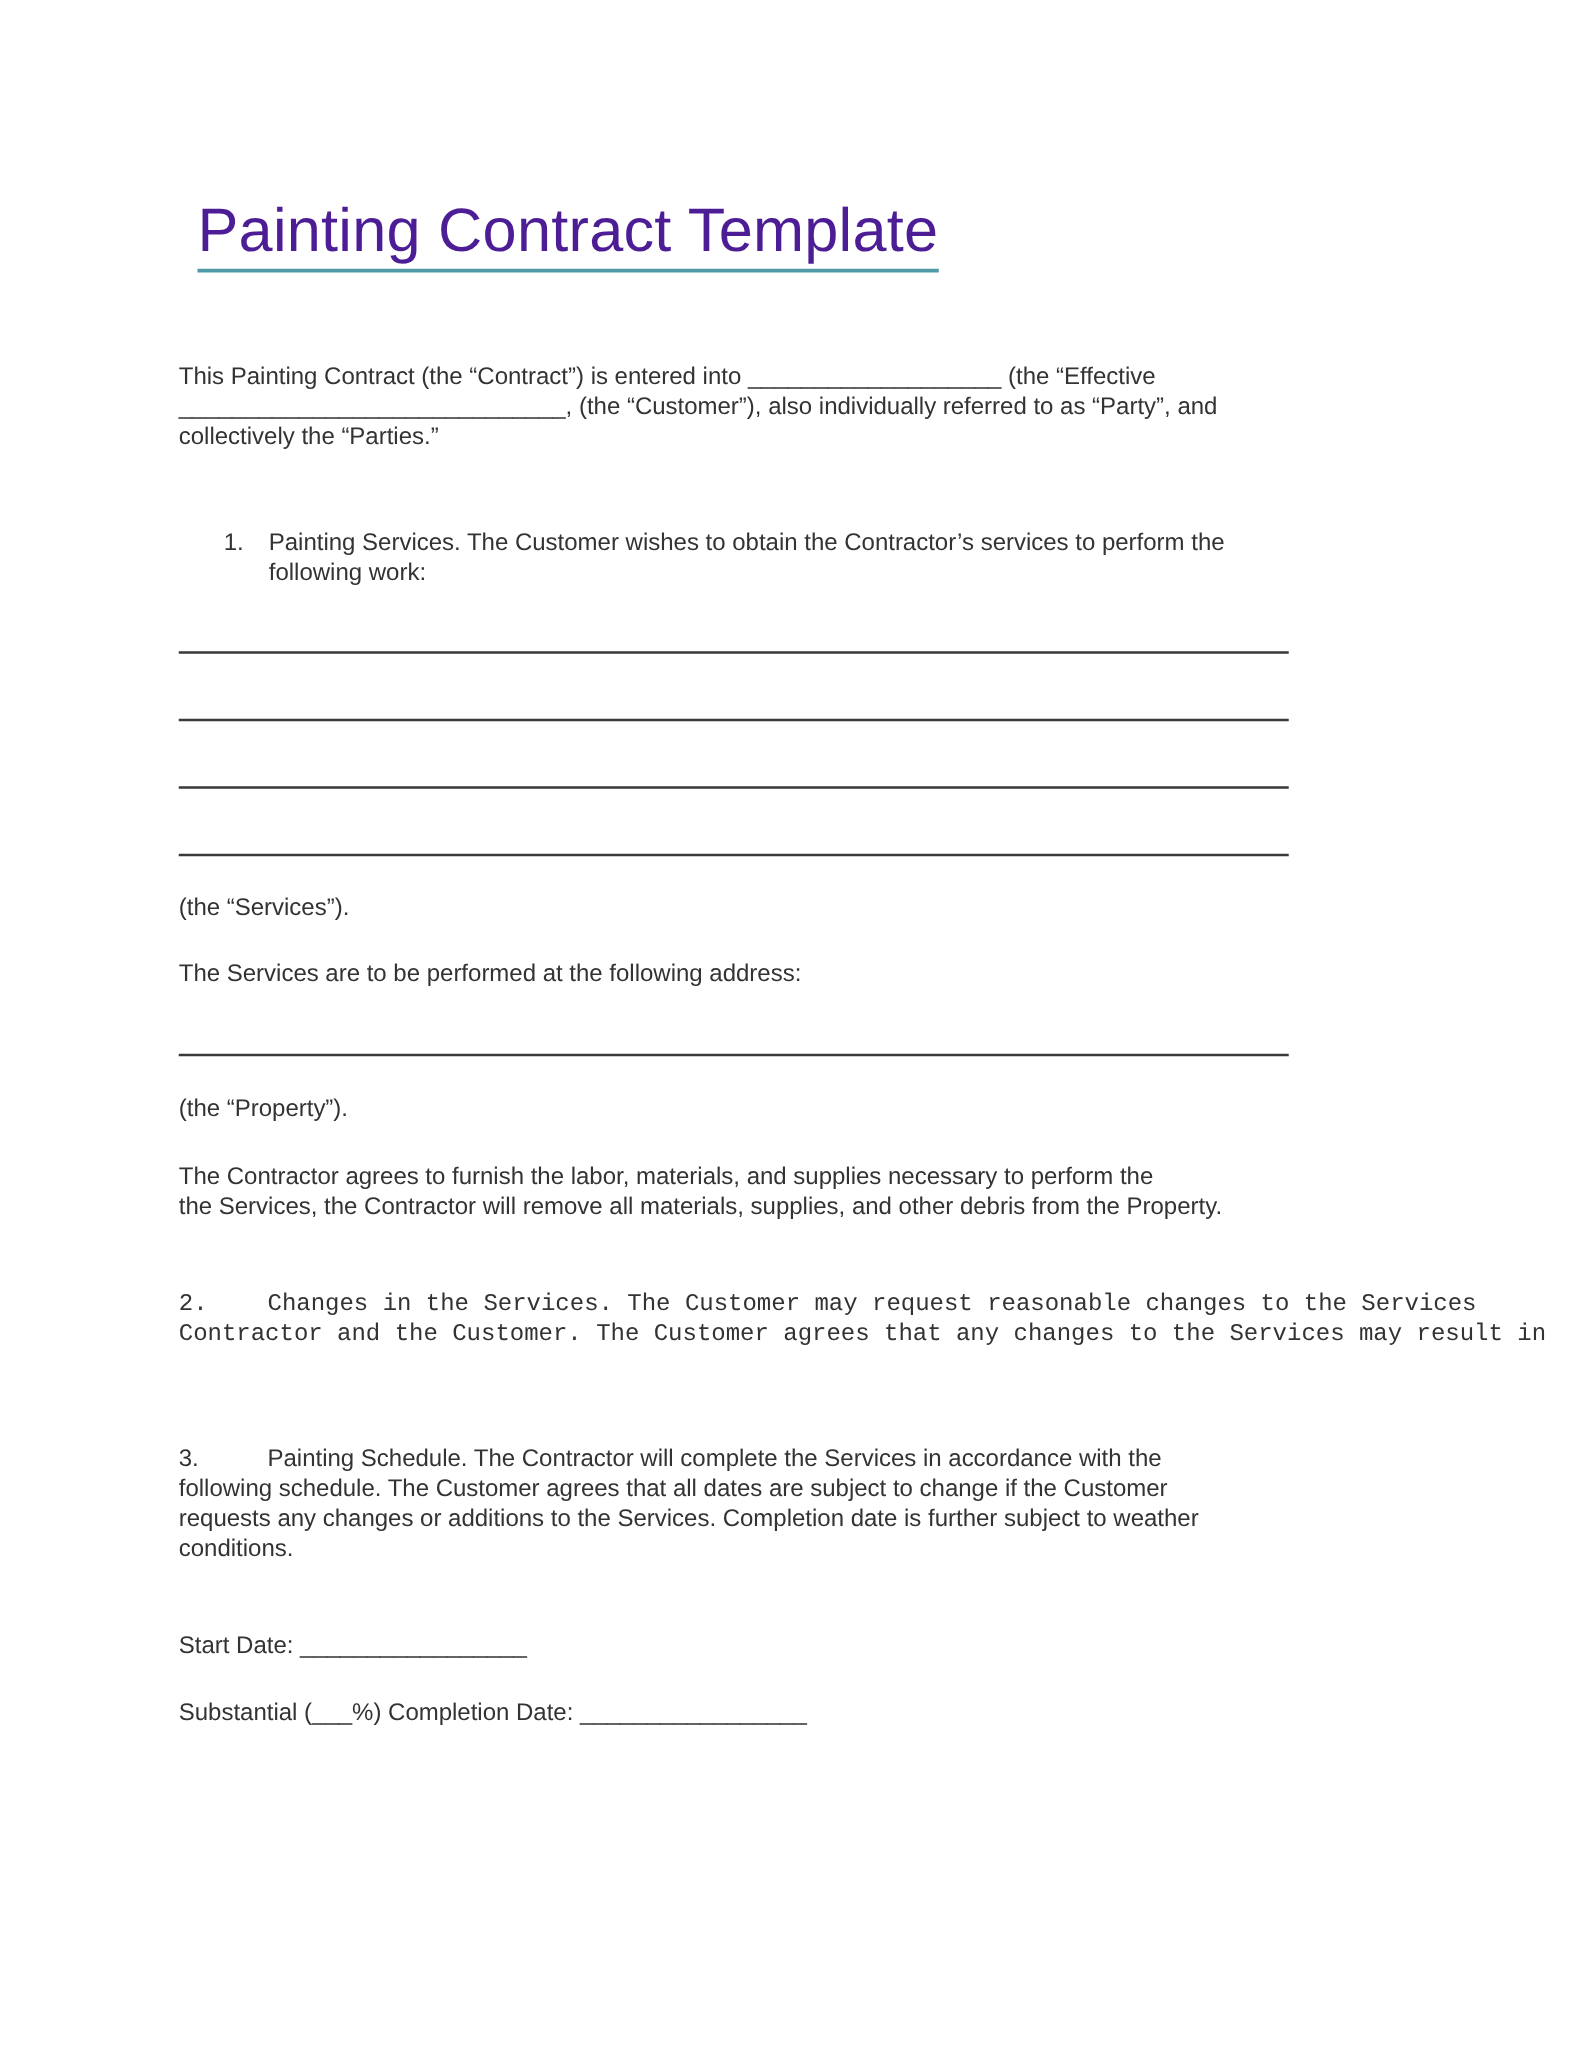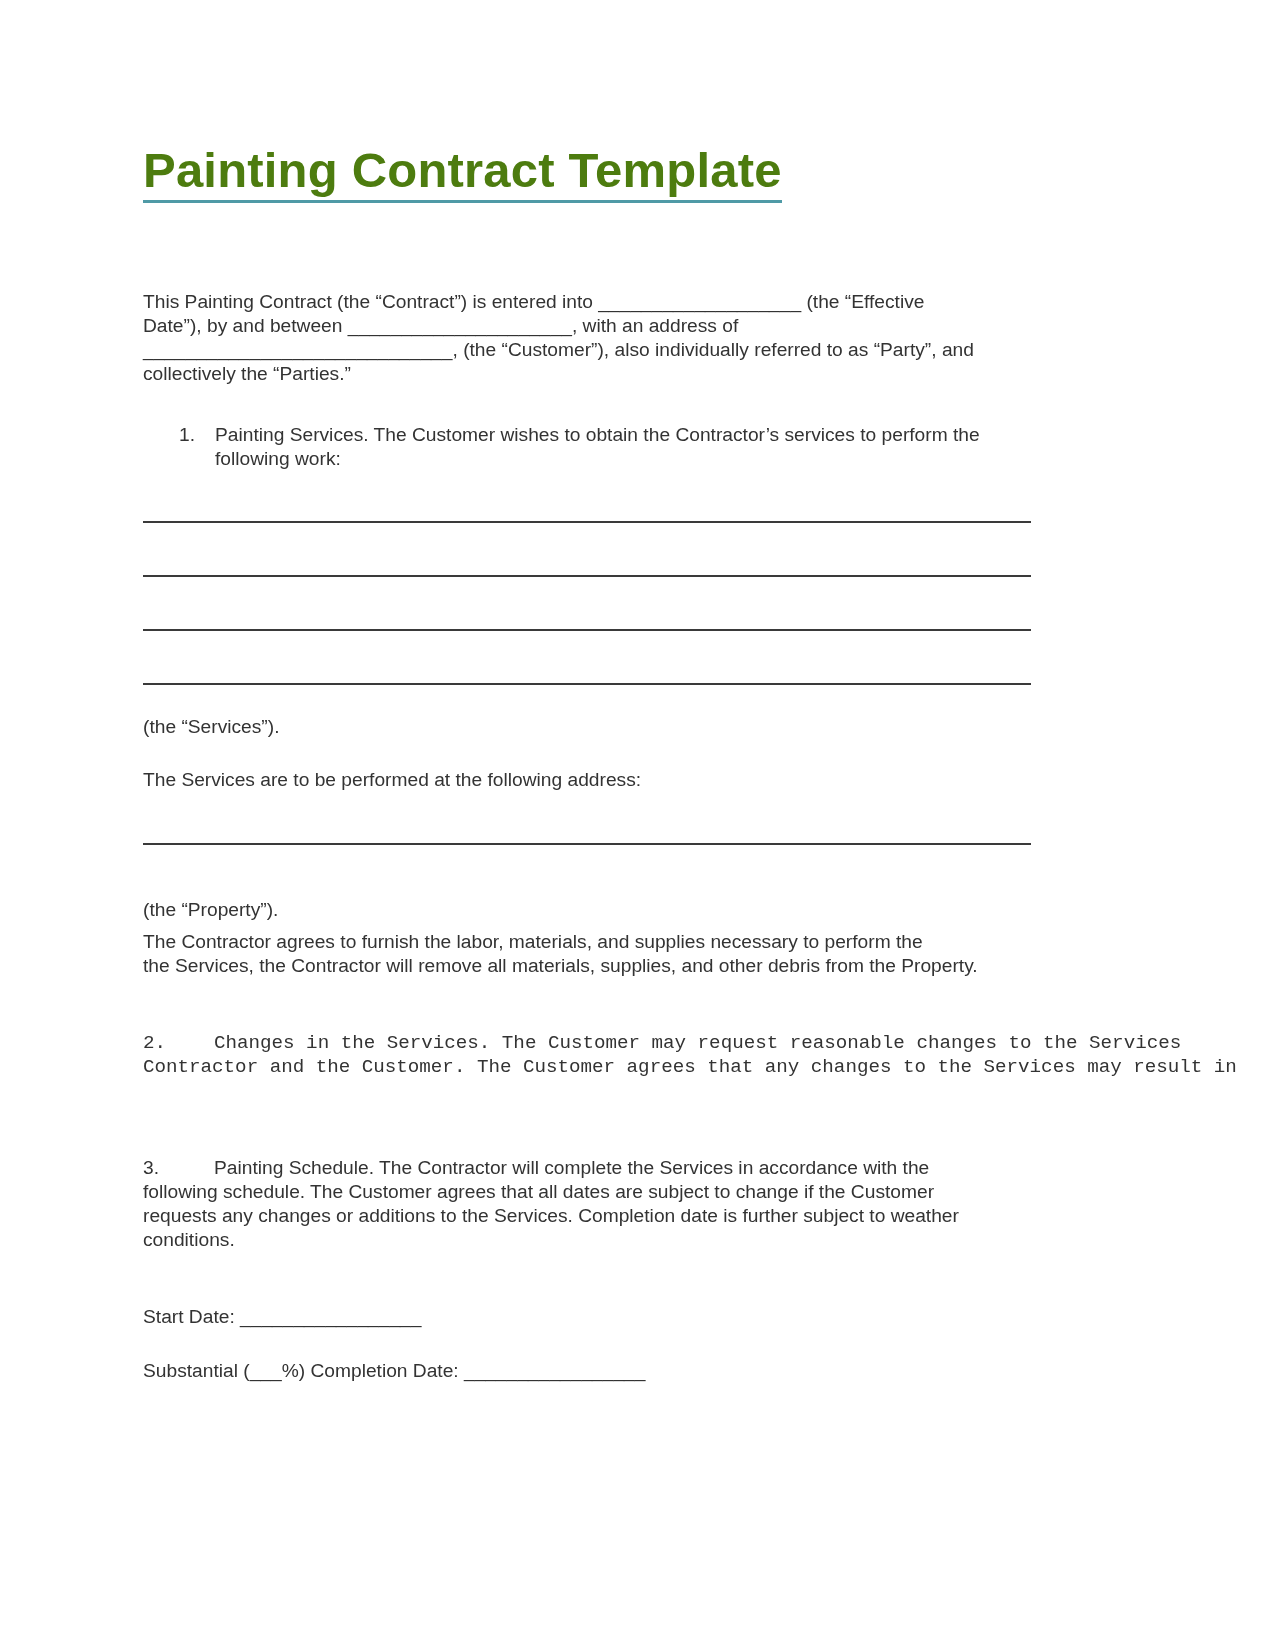--- a/index.html
+++ b/index.html
@@ -18,24 +18,24 @@
     .page {
       position: absolute;
       left: 143px;
       top: 0;
       width: 930px;
     }
     .title {
       position: absolute;
       left: 0;
       top: 140px;
-      margin: 0;
+      margin: 15px;
       font-size: 49px;
-      font-weight: bold;
-      color: #4d7c0f;
+      font-weight: normal;
+      color: #4c1d95;
       line-height: 60px;
       white-space: nowrap;
       border-bottom: 3px solid #4f9aa6;
       padding-bottom: 0px;
       letter-spacing: 0.2px;
     }
     .para {
       position: absolute;
       left: 0;
       width: 930px;
@@ -66,42 +66,41 @@
   </style>
 </head>
 <body>
 
 <div class="page">
 
   <h1 class="title">Painting Contract Template</h1>
 
   <div class="para" style="top:250px;margin-top:40px;">
     <span class="line">This Painting Contract (the “Contract”) is entered into ___________________ (the “Effective</span>
-    <span class="line">Date”), by and between _____________________, with an address of</span>
     <span class="line">_____________________________, (the “Customer”), also individually referred to as “Party”, and</span>
     <span class="line">collectively the “Parties.”</span>
   </div>
 
   <div class="para" style="top:423px; left:36px;">
     <span class="line"><span class="li-num">1.</span><span>Painting Services. The Customer wishes to obtain the Contractor’s services to perform the</span></span>
     <span class="line" style="padding-left:36px;">following work:</span>
   </div>
 
   <div class="rule-line" style="top:521px;"></div>
   <div class="rule-line" style="top:575px;"></div>
   <div class="rule-line" style="top:629px;"></div>
   <div class="rule-line" style="top:683px;"></div>
 
   <div class="para" style="top:715px;"> (the “Services”).</div>
 
   <div class="para" style="top:768px;">The Services are to be performed at the following address:</div>
 
   <div class="rule-line" style="top:843px;"></div>
 
-  <div class="para" style="top:876px;margin-top:22px;">(the “Property”).</div>
+  <div class="para" style="top:876px;">(the “Property”).</div>
 
   <div class="para" style="top:930px;">
     <span class="line">The Contractor agrees to furnish the labor, materials, and supplies necessary to perform the</span>
     <span class="line">the Services, the Contractor will remove all materials, supplies, and other debris from the Property.</span>
   </div>
 
   <div class="para" style="top:1031px;font-family:Liberation Mono, monospace;">
     <span class="line"><span class="tab-num">2.</span><span>Changes in the Services. The Customer may request reasonable changes to the Services</span></span>
     <span class="line">Contractor and the Customer. The Customer agrees that any changes to the Services may result in</span>
   </div>

